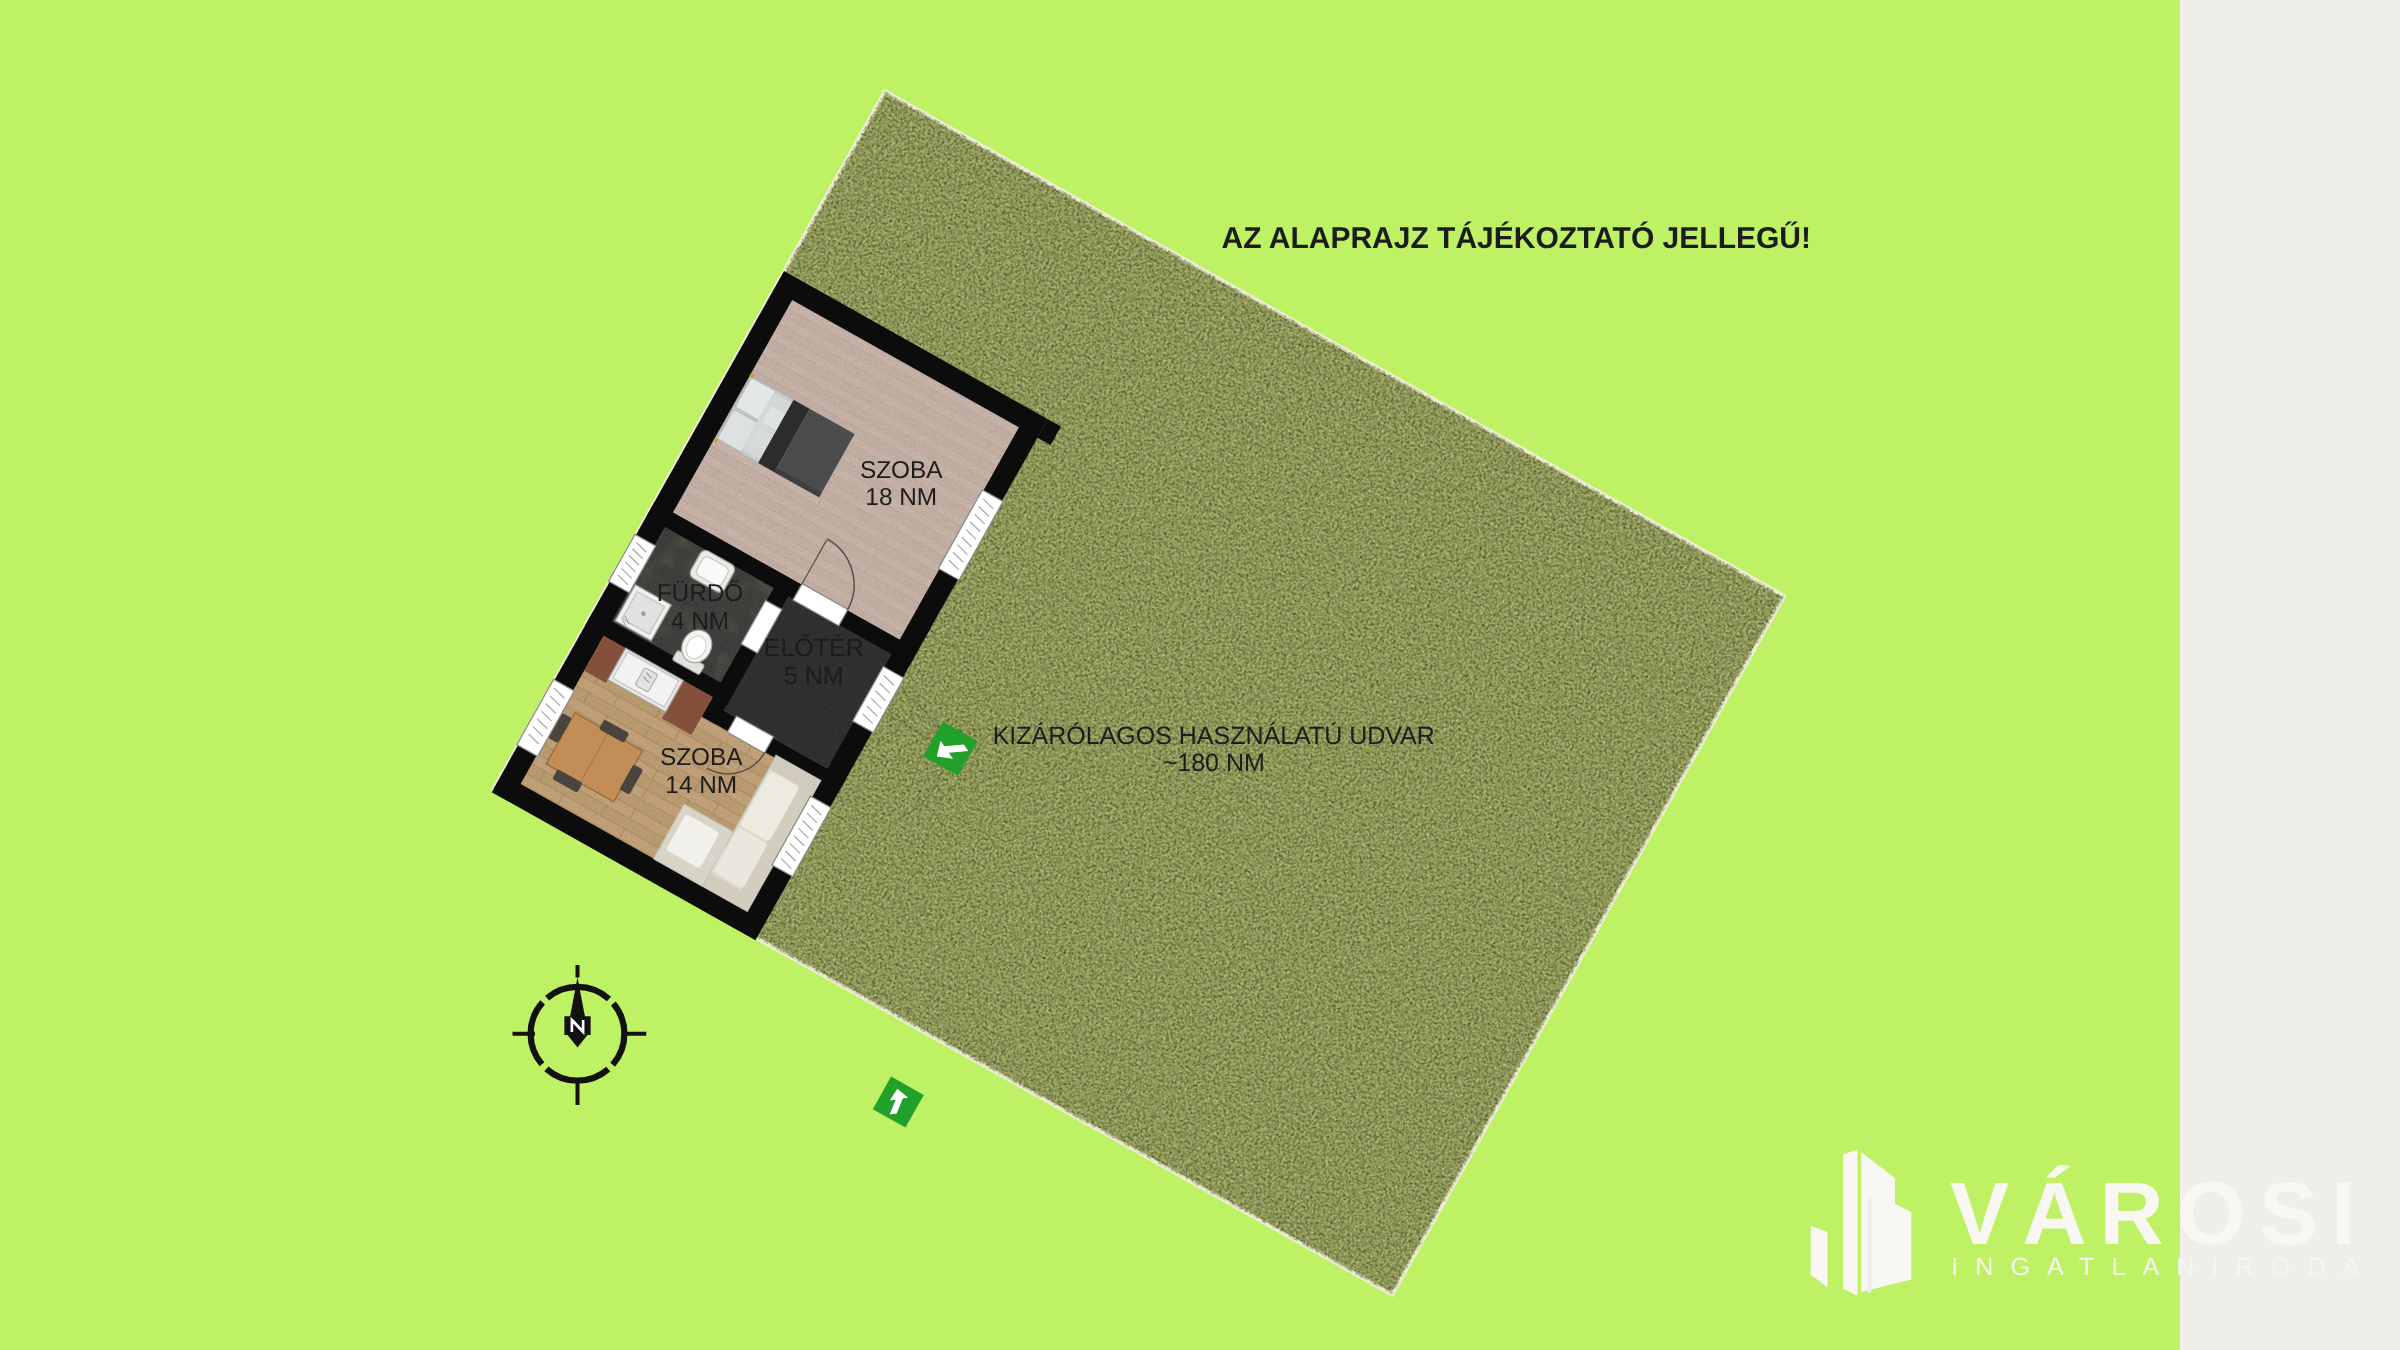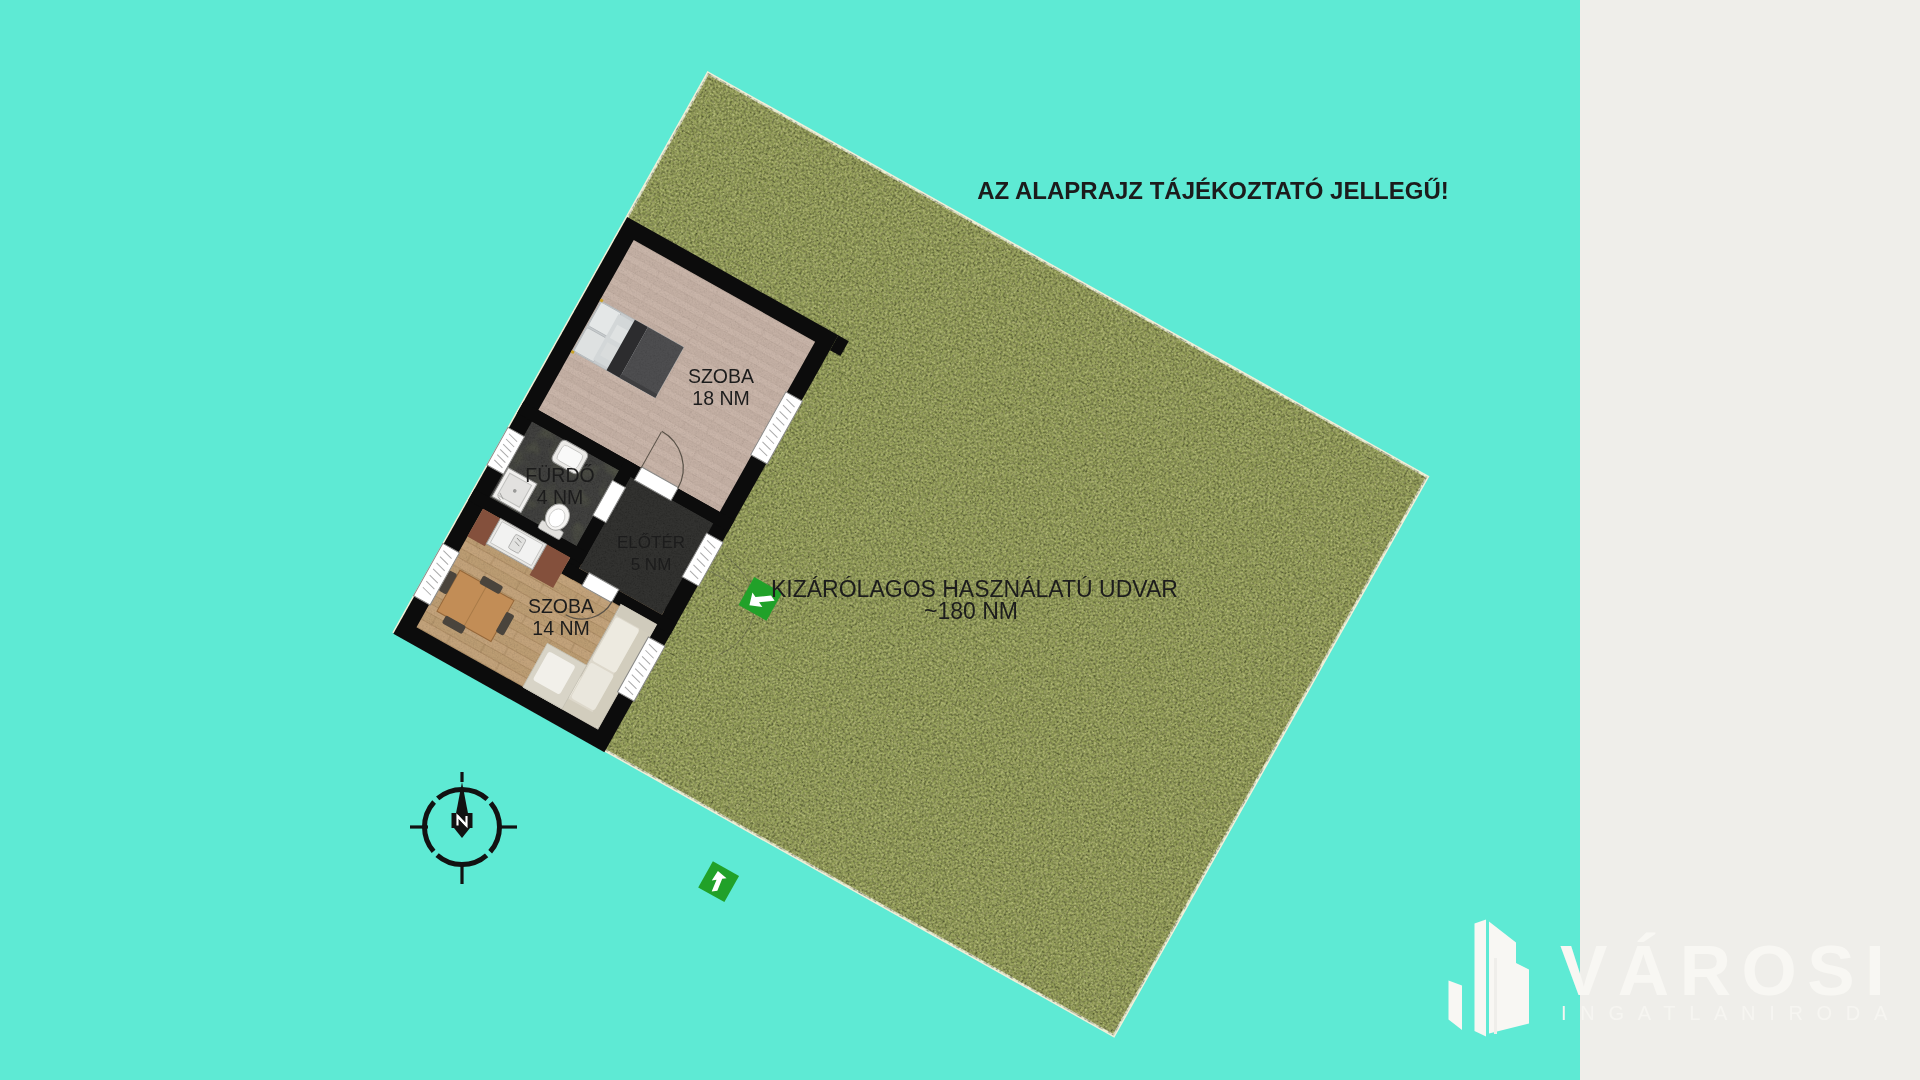--- a/index.html
+++ b/index.html
@@ -1,17 +1,17 @@
 <!DOCTYPE html>
 <html><head>
 <meta charset="utf-8">
 <style>
   html,body{margin:0;padding:0;}
   body{width:1920px;height:1080px;overflow:hidden;background:#efeeea;font-family:"Liberation Sans", sans-serif;}
-  #page{position:relative;width:1580px;height:1080px;background:#5eead4;}
+  #page{position:relative;width:1744px;height:1080px;background:#bef264;}
   .lbl{position:absolute;color:#1c1c1c;text-align:center;white-space:nowrap;opacity:0.999;}
 </style>
 </head>
 <body>
 <div id="page">
 
   <div style="position:absolute;left:707.5px;top:72.5px;width:0;height:0;">
     <div style="position:absolute;transform:rotate(29.3deg);transform-origin:0 0;">
       <svg width="900" height="780" viewBox="0 0 900 780" style="position:absolute;left:0;top:0;overflow:visible;">
         <defs>
@@ -231,25 +231,25 @@
       </svg>
     </div>
   </div>
 
   <div class="lbl" style="left:977px;top:177px;width:472px;font-size:24px;font-weight:bold;">AZ ALAPRAJZ TÁJÉKOZTATÓ JELLEGŰ!</div>
 
   <div class="lbl" style="left:641px;top:365px;width:160px;font-size:19.5px;line-height:22px;">SZOBA<br>18 NM</div>
 
   <div class="lbl" style="left:480px;top:464px;width:160px;font-size:19.5px;line-height:22px;">FÜRDŐ<br>4 NM</div>
 
-  <div class="lbl" style="left:571px;top:532px;width:160px;font-size:17px;line-height:22px;">ELŐTÉR<br>5 NM</div>
+  <div class="lbl" style="left:571px;top:508px;width:160px;font-size:20px;line-height:22px;">ELŐTÉR<br>5 NM</div>
 
   <div class="lbl" style="left:481px;top:595px;width:160px;font-size:19.5px;line-height:22px;">SZOBA<br>14 NM</div>
 
-  <div class="lbl" style="left:771px;top:578px;width:400px;font-size:23px;line-height:22px;">KIZÁRÓLAGOS HASZNÁLATÚ UDVAR<br>~180 NM</div>
+  <div class="lbl" style="left:771px;top:578px;width:400px;font-size:20px;line-height:22px;">KIZÁRÓLAGOS HASZNÁLATÚ UDVAR<br>~180 NM</div>
 
   <svg width="130" height="140" viewBox="0 0 130 140" style="position:absolute;left:402px;top:760px;">
     <g stroke="#121212" fill="none">
       <circle cx="60" cy="67" r="37.5" stroke-width="5" stroke-dasharray="54 5" stroke-dashoffset="27"></circle>
       <line x1="60" y1="12" x2="60" y2="22" stroke-width="3.2"></line>
       <line x1="60" y1="105" x2="60" y2="124" stroke-width="3.2"></line>
       <line x1="8" y1="67" x2="26" y2="67" stroke-width="3.2"></line>
       <line x1="97" y1="67" x2="115" y2="67" stroke-width="3.2"></line>
     </g>
     <path d="M60,22 L53.5,56 L66.5,56 Z" fill="#121212"></path>

